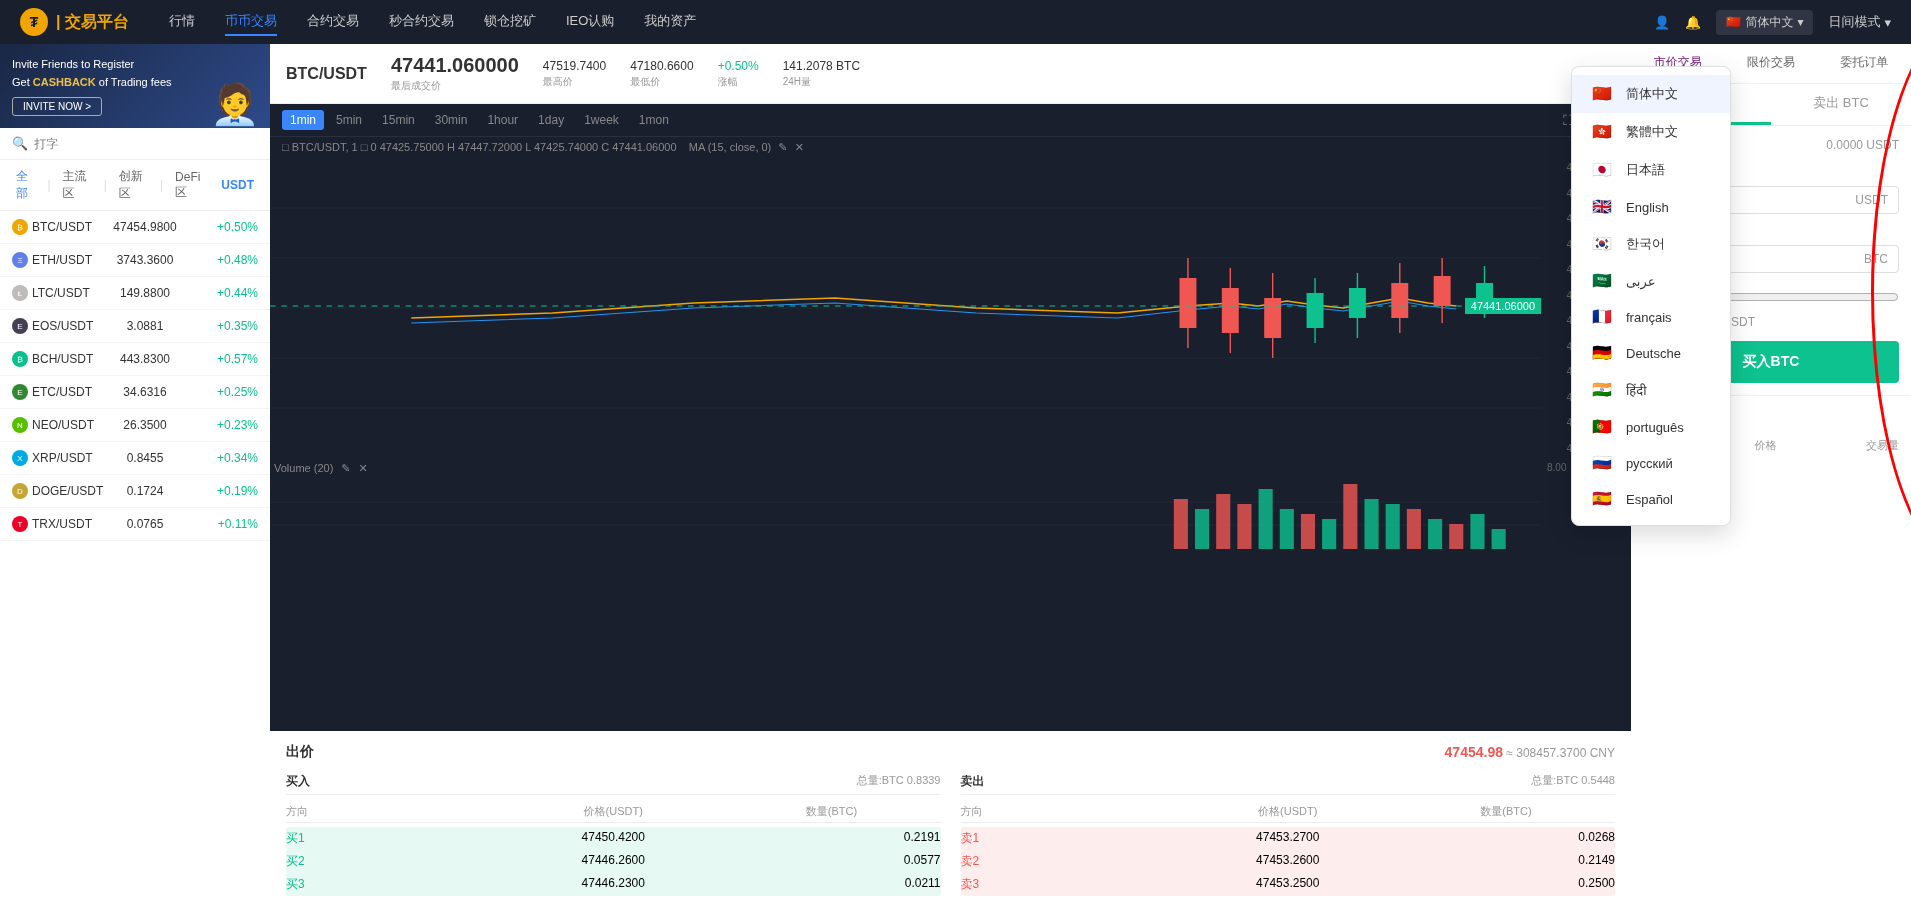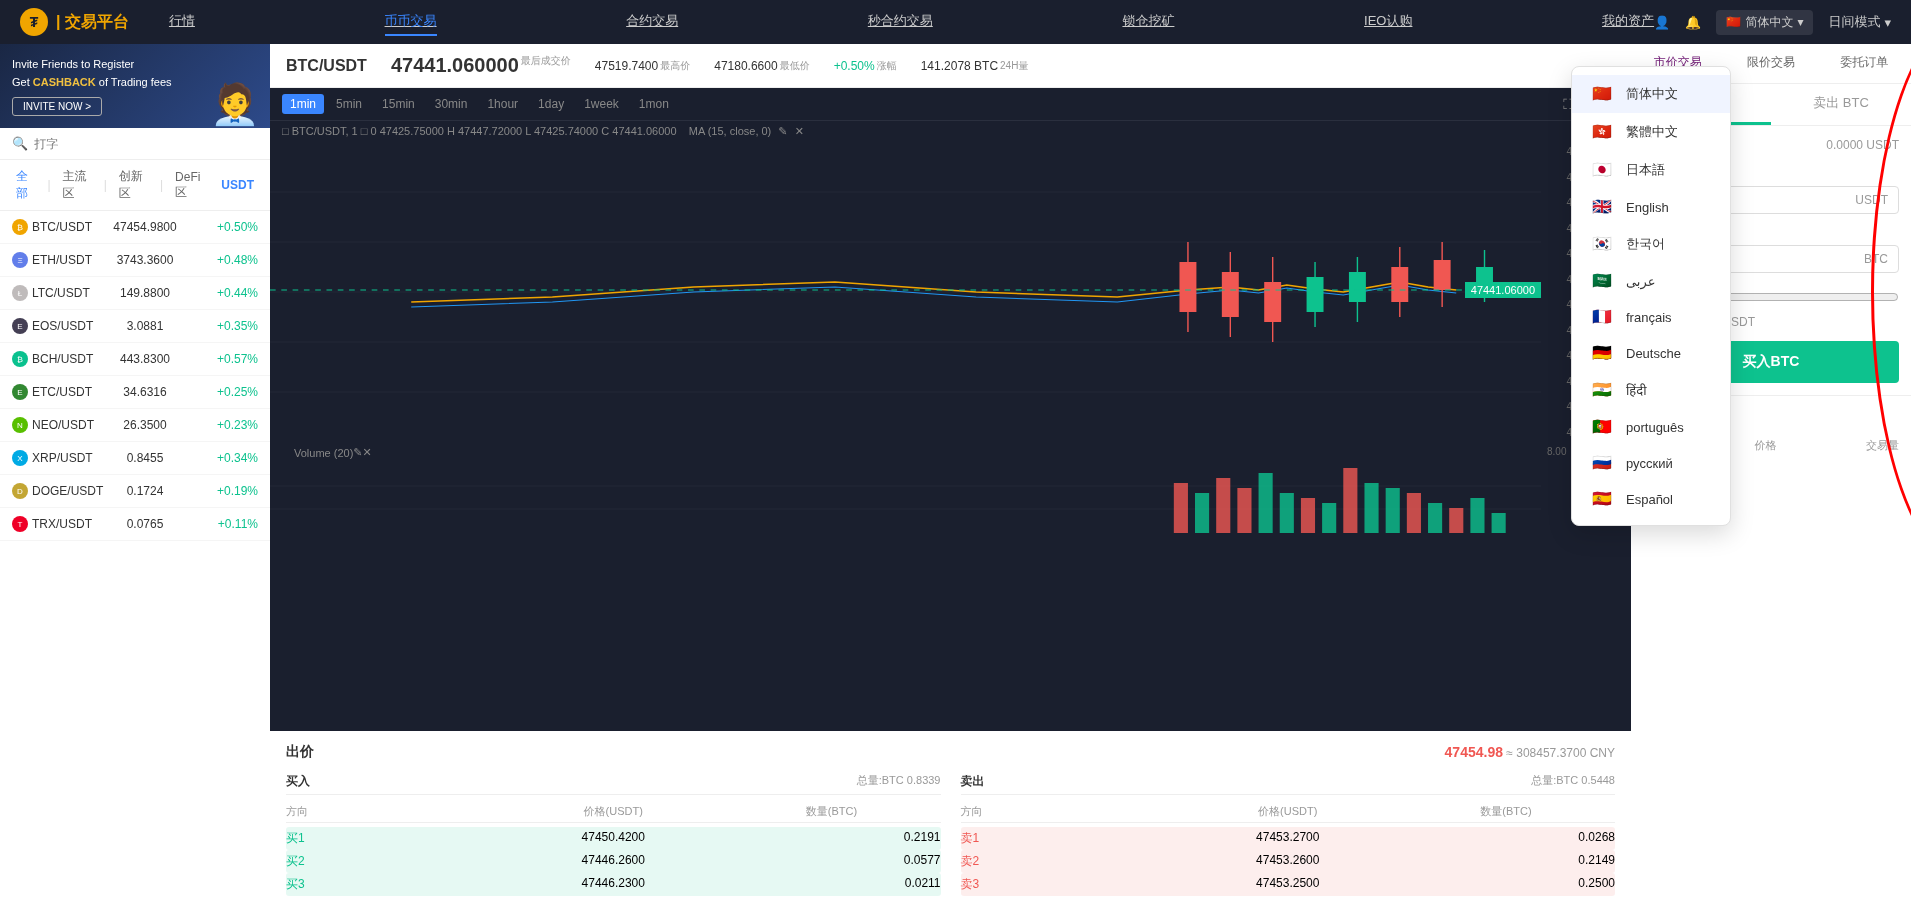--- a/index.html
+++ b/index.html
@@ -34,22 +34,21 @@
       justify-content: center;
       color: #1a1f2e;
       font-weight: bold;
       margin-right: 8px;
       font-size: 14px;
     }
     .nav-items {
       display: flex;
       gap: 30px;
       flex: 1;
-      justify-content: space-between;
-      text-decoration: underline;
+      justify-content: flex-start;
     }
     .nav-item {
       color: #ccc;
       cursor: pointer;
       font-size: 13px;
       padding: 4px 0;
       border-bottom: 2px solid transparent;
     }
     .nav-item.active {
       color: #3a86ff;
@@ -257,21 +256,21 @@
       background: white;
       padding: 10px 16px;
       display: flex;
       align-items: center;
       gap: 24px;
       border-bottom: 1px solid #eee;
     }
     .ticker-label { font-size: 10px; color: #999; }
     .ticker-val { font-size: 12px; color: #333; }
     .ticker-val.positive { color: #0dc28e; }
-    .ticker-stat { display: flex; flex-direction: row; gap: 2px; }
+    .ticker-stat { display: flex; flex-direction: column; gap: 2px; }
 
     
     .chart-area {
       background: #1a1f2e;
       flex: 1;
       position: relative;
       min-height: 0;
     }
     .chart-toolbar {
       display: flex;
@@ -290,25 +289,25 @@
     .time-btn.active { background: #3a86ff; color: white; }
     .chart-icons { margin-left: auto; display: flex; gap: 8px; }
     .chart-icon { color: #888; cursor: pointer; font-size: 14px; }
     .chart-info {
       padding: 4px 12px;
       font-size: 11px;
       color: #888;
       background: #1a1f2e;
     }
     .volume-label {
-      padding: 4px 24px;
+      padding: 4px 4px;
       color: #888;
       font-size: 11px;
       display: flex;
-      align-items: center;
+      gap: 8px;
     }
 
     
     .time-axis {
       background: #1a1f2e;
       display: flex;
       justify-content: space-around;
       padding: 4px 12px;
       color: #666;
       font-size: 10px;

